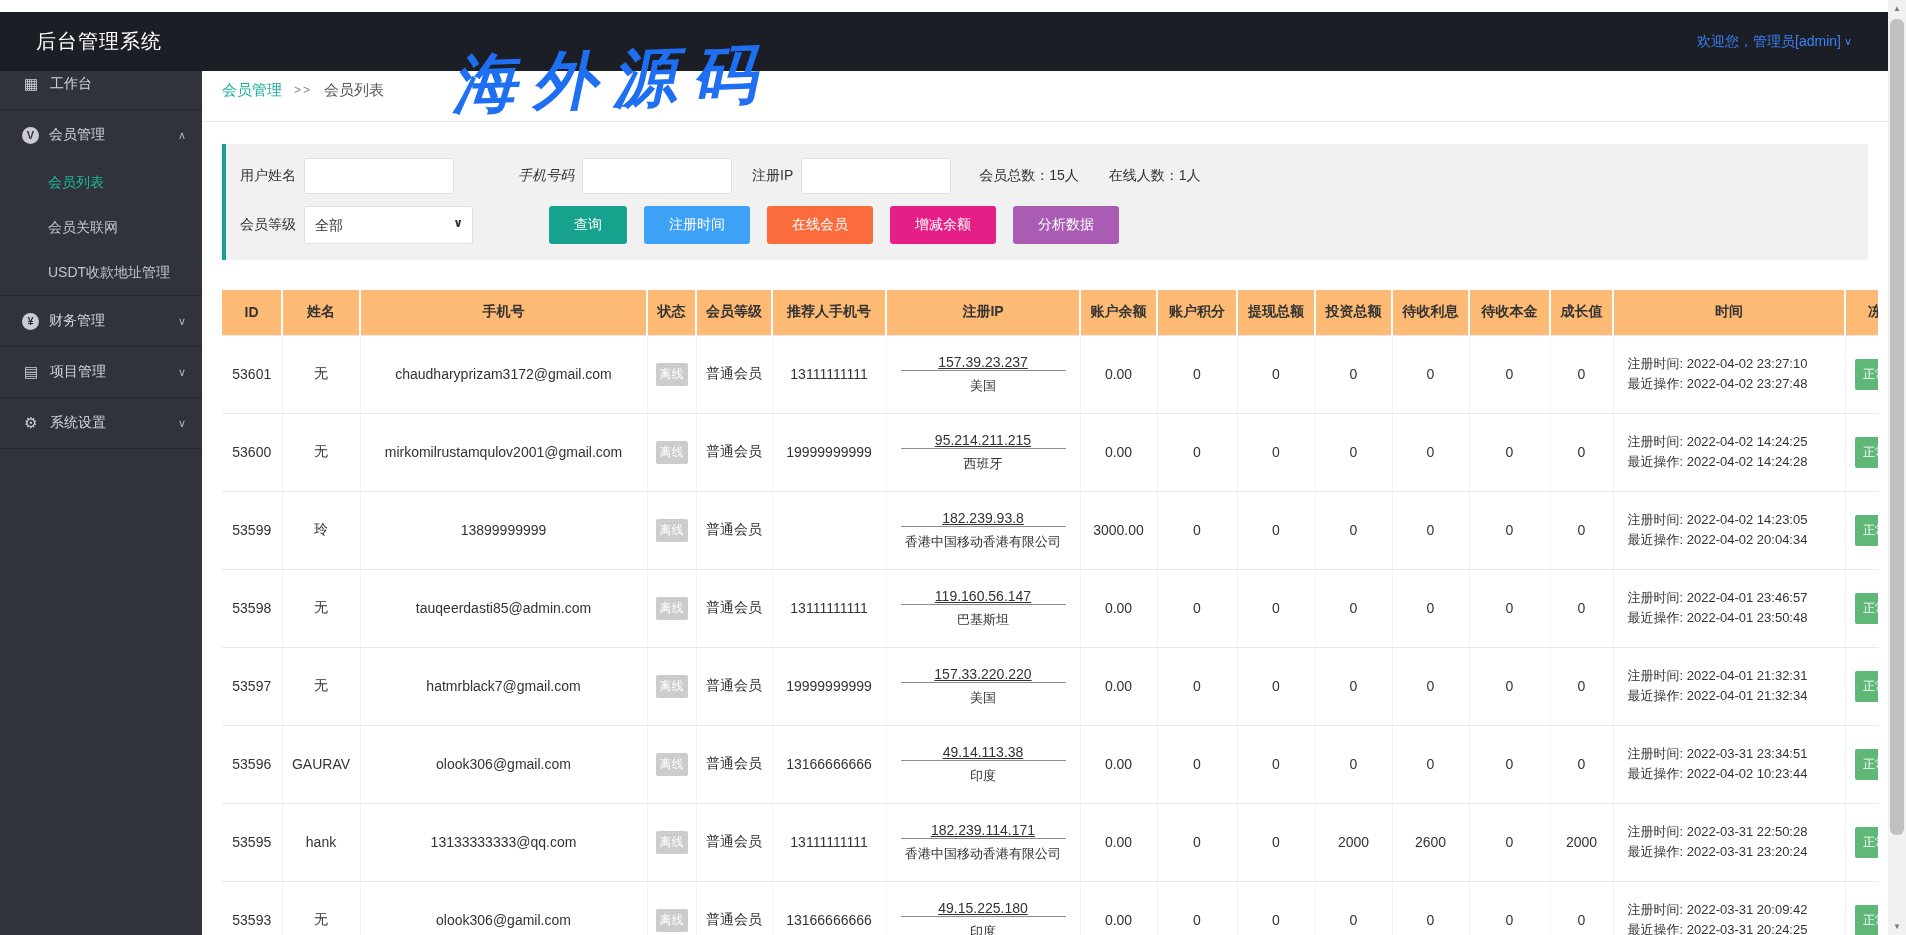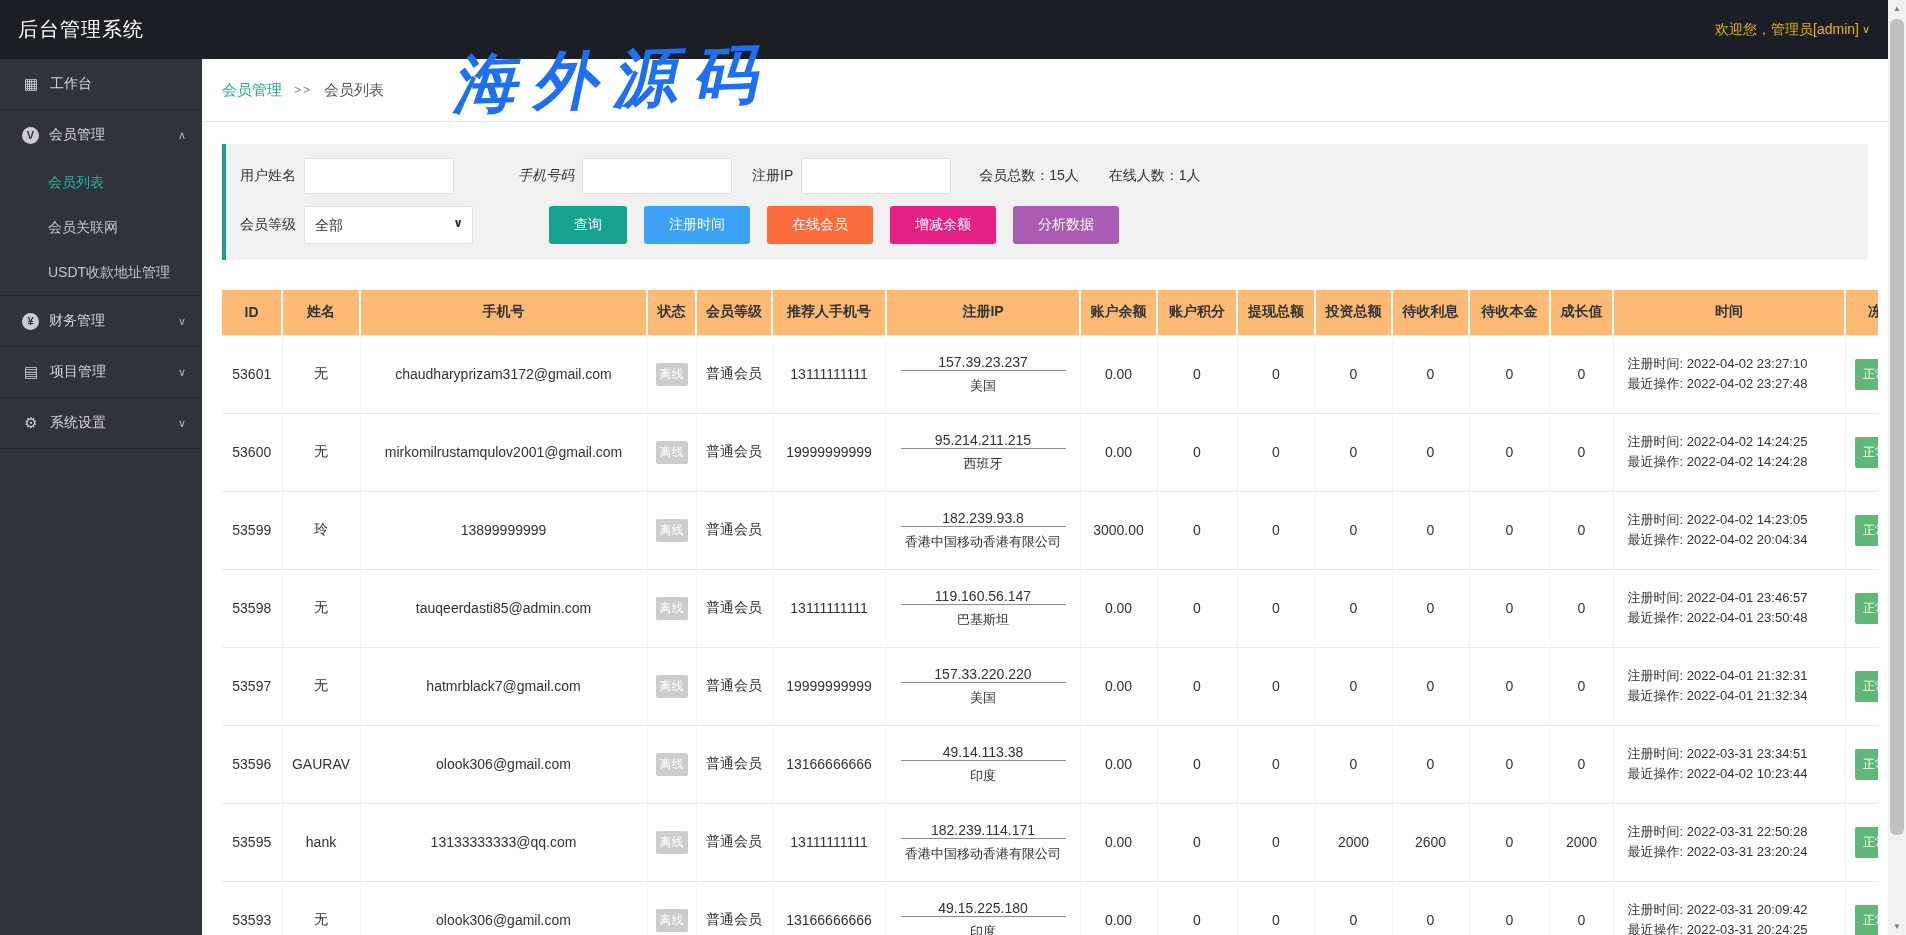--- a/index.html
+++ b/index.html
@@ -4,27 +4,27 @@
 <style>
   * { box-sizing: border-box; margin: 0; padding: 0; }
   html,body { width:1906px; height:935px; overflow:hidden; }
   body {
     font-family: "Liberation Sans", "DejaVu Sans", sans-serif;
     background:#fff; position:relative; color:#333;
   }
 
   
   .top-header{
-    position:absolute; top:0; left:0; width:1888px; height:59px;
+    position:absolute; top:12px; left:0; width:1888px; height:59px;
     background:#1b1e25; color:#fff; z-index:10;
     display:flex; align-items:center; justify-content:space-between;
-    padding:0 18px;
+    padding:0 36px;
   }
   .brand{ font-size:20px; letter-spacing:1px; }
-  .welcome{ font-size:14px; color:#eab308; cursor:pointer; display:flex; align-items:center; gap:3px;}
+  .welcome{ font-size:14px; color:#3b82f6; cursor:pointer; display:flex; align-items:center; gap:3px;}
   .welcome .caret{ font-size:11px; }
 
   
   .sidebar{
     position:absolute; top:59px; left:0; width:202px; height:876px;
     background:#30333b; font-size:14px; z-index:5;
   }
   .side-group{ border-bottom:1px solid #262930; }
   .side-item{
     height:50px; display:flex; align-items:center; padding:0 16px 0 22px;
@@ -88,21 +88,21 @@
   }
   td{
     height:78px; text-align:center; vertical-align:middle; padding:6px 4px;
     border-bottom:1px solid #e9e9e9; border-right:1px solid #f2f2f2;
     word-wrap:break-word;
   }
   .badge-offline{
     display:inline-block; background:#ccc; color:#fff; font-size:12px;
     padding:3px 4px; border-radius:2px;
   }
-  .ip-top{ margin:0 10px 6px; padding-bottom:0; border-bottom:1px solid #8c8c8c; }
+  .ip-top{ margin:0 10px 6px; padding-bottom:0; border-bottom:1px solid #8c8c8c;text-decoration:underline; }
   .ip-region{ font-size:13px; }
   .time-cell{ text-align:left; padding-left:14px; font-size:13px; line-height:20px; }
   .badge-normal{
     display:inline-block; background:#5FB878; color:#fff; font-size:12px;
     padding:7px 8px; border-radius:2px; white-space:nowrap; cursor:pointer;
   }
 
   
   .watermark{
     position:absolute; left:452px; top:36px; z-index:40; pointer-events:none;

